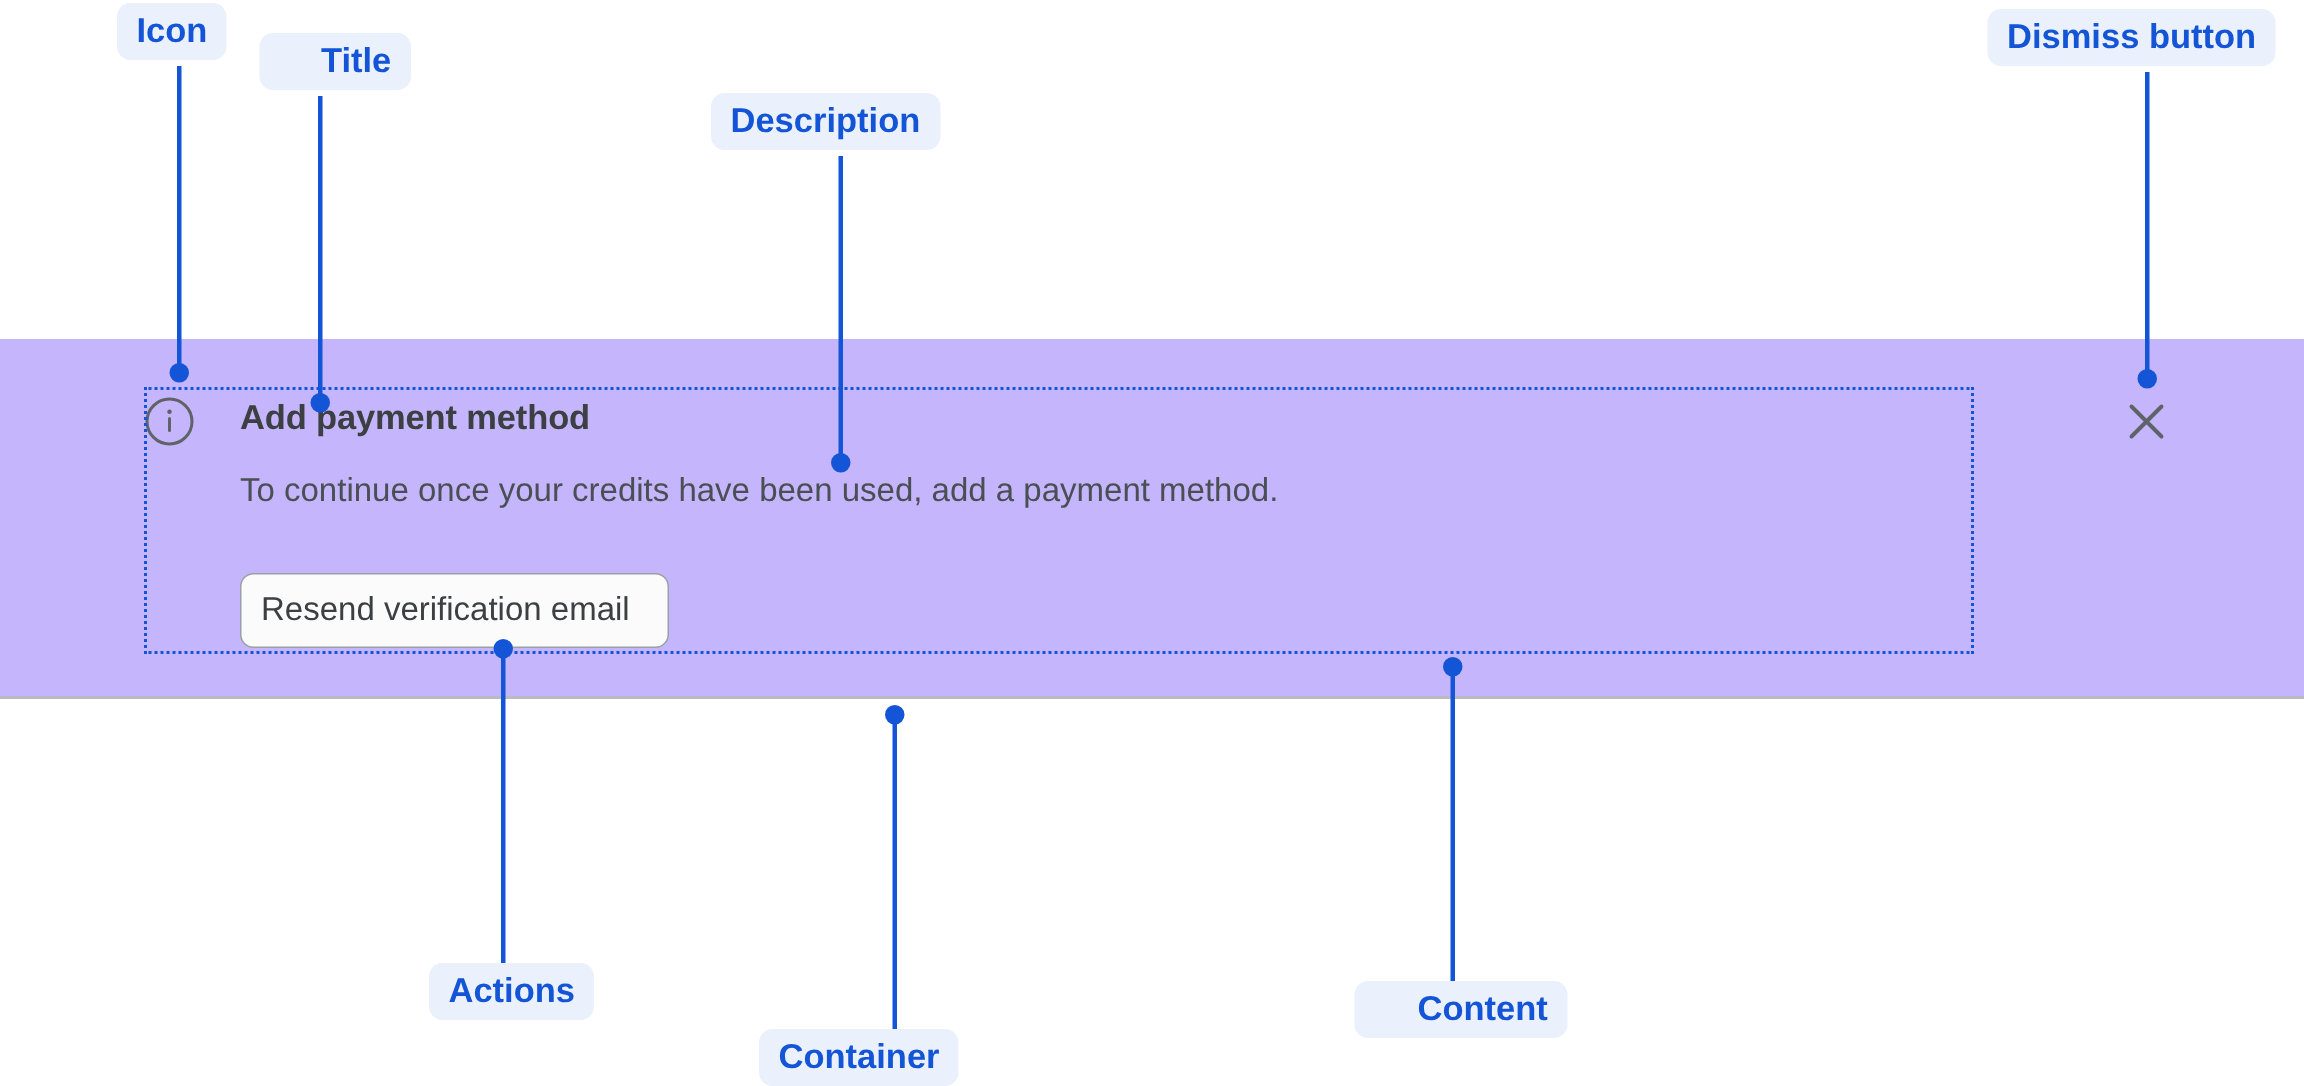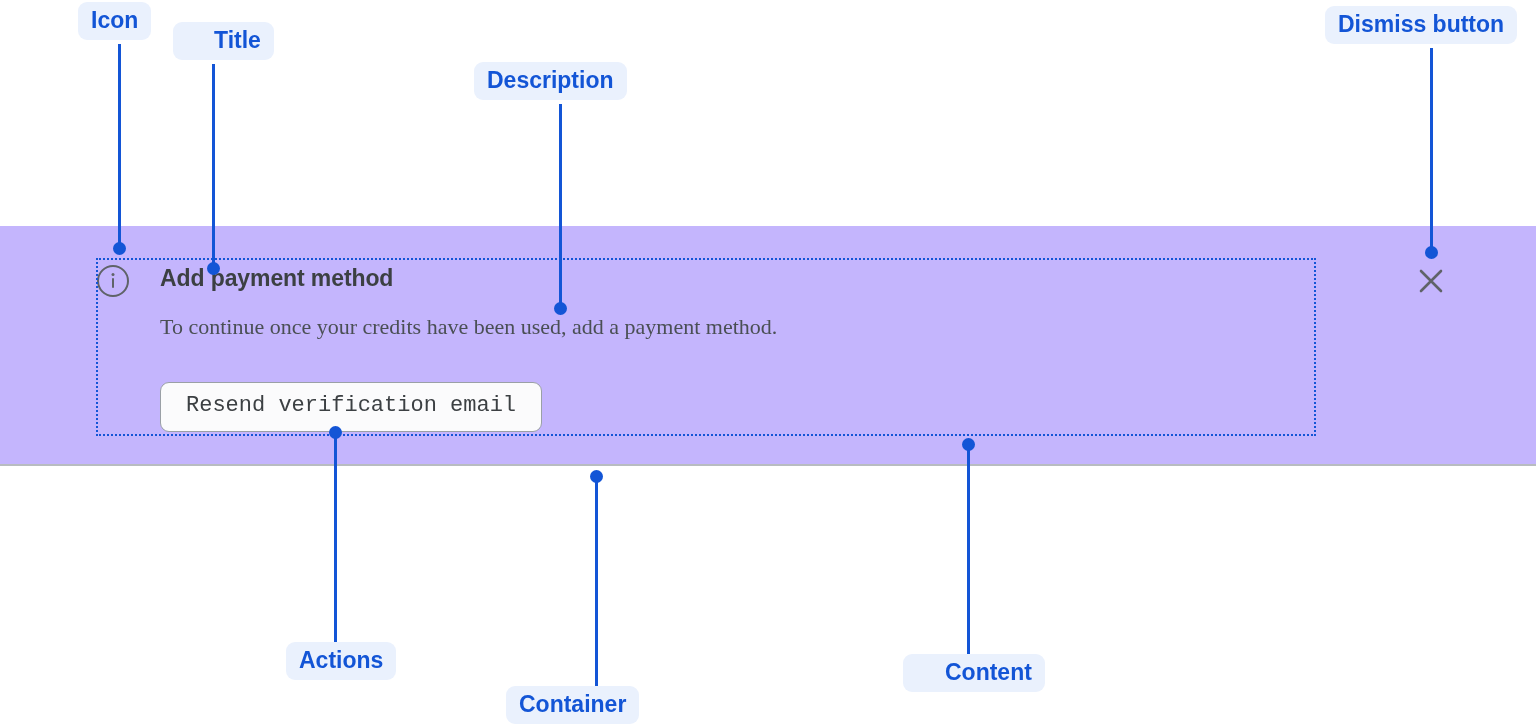--- a/index.html
+++ b/index.html
@@ -57,34 +57,33 @@
   }
 
   .banner-desc {
     position: absolute;
     left: 64px;
     top: 56px;
     font-size: 22px;
     font-weight: normal;
     color: #4a4f54;
     white-space: nowrap;
-    font-family: Liberation Serif, serif;
   }
 
   .banner-actions {
     position: absolute;
     left: 64px;
     top: 124px;
   }
 
   .action-button {
     display: inline-block;
-    padding: 11px 25px 13px 25px;
+    padding: 11px 25px 13px 13px;
     font-size: 22px;
-    font-family: Liberation Mono, monospace;
+    font-family: Liberation Sans, sans-serif;
     color: #3c4043;
     background: #fbfbfc;
     border: 1.5px solid #9aa0a6;
     border-radius: 9px;
     line-height: 1.1;
     cursor: pointer;
     white-space: nowrap;
   }
 
   .dismiss-button {

